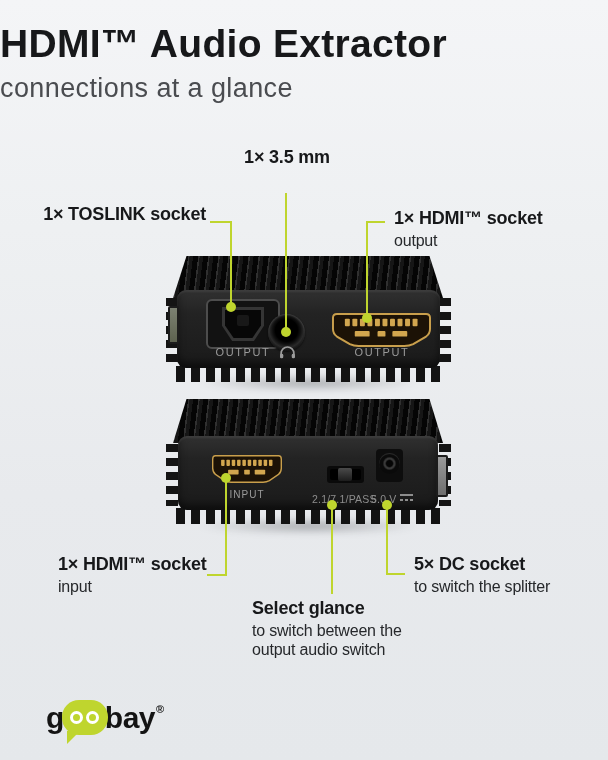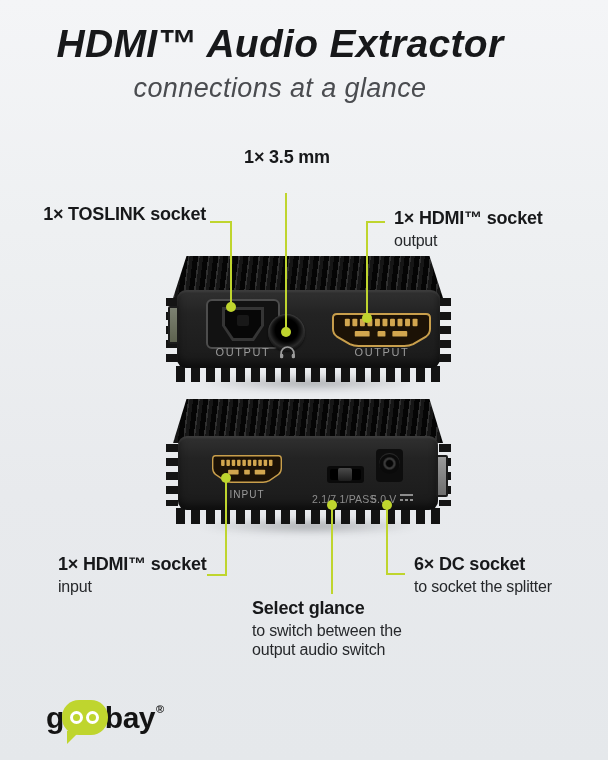--- a/index.html
+++ b/index.html
@@ -2,21 +2,21 @@
 <html><head>
 <meta charset="utf-8">
 <style>
   html,body{margin:0;padding:0;background:#d8dadd;}
   .stage{
     position:relative;width:608px;height:760px;overflow:hidden;
     font-family:"Liberation Sans","DejaVu Sans",sans-serif;
     background:linear-gradient(180deg,#f4f5f7 0%,#eef0f2 30%,#e8eaed 65%,#e5e8eb 100%);
   }
   
-  .hdr{position:absolute;top:22px;left:0;width:560px;text-align:center;font-style:italic;}
+  .hdr{position:absolute;top:22px;left:0;width:560px;text-align:left;}
   .hdr h1{margin:0;font-size:39px;line-height:44px;font-weight:700;color:#17181a;letter-spacing:.3px;}
   .hdr .sub{margin-top:7px;font-size:27px;line-height:30px;font-weight:400;color:#4a4c50;letter-spacing:.4px;}
   
   .lbl{position:absolute;color:#17181a;z-index:7;}
   .lbl .b{font-weight:700;font-size:18px;line-height:22px;letter-spacing:-.2px;}
   .lbl .s{font-weight:400;font-size:16px;line-height:19px;color:#26282b;margin-top:2px;letter-spacing:-.2px;}
   .lbl-jack{left:212px;top:146px;width:150px;text-align:center;}
   .lbl-toslink{left:36px;top:203px;width:170px;text-align:right;}
   .lbl-out{left:394px;top:207px;}
   .lbl-in{left:58px;top:553px;}
@@ -136,22 +136,22 @@
   <div class="lbl lbl-in">
     <div class="b">1× HDMI™ socket</div>
     <div class="s">input</div>
   </div>
   <div class="lbl lbl-switch">
     <div class="b">Select glance</div>
     <div class="s">to switch between the</div>
     <div class="s" style="margin-top:0;">output audio switch</div>
   </div>
   <div class="lbl lbl-dc">
-    <div class="b">6× DC socket</div>
-    <div class="s">to socket the splitter</div>
+    <div class="b">5× DC socket</div>
+    <div class="s">to switch the splitter</div>
   </div>
 
   <div class="cl l-jack"></div>
   <div class="cd d-jack"></div>
   <div class="cl l-tos-h"></div>
   <div class="cl l-tos-v"></div>
   <div class="cd d-tos"></div>
   <div class="cl l-out-h"></div>
   <div class="cl l-out-v"></div>
   <div class="cd d-out"></div>

